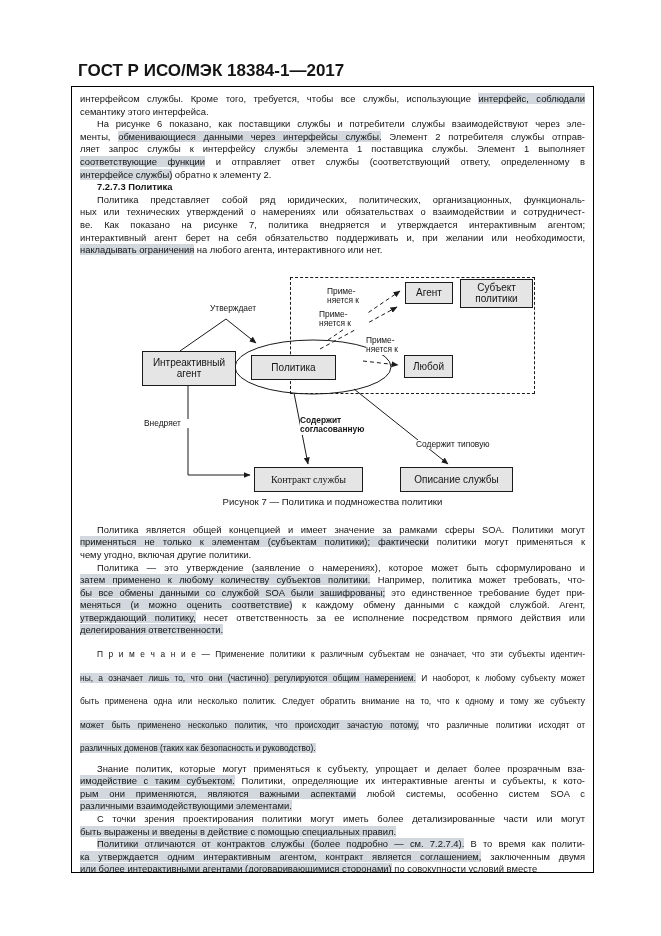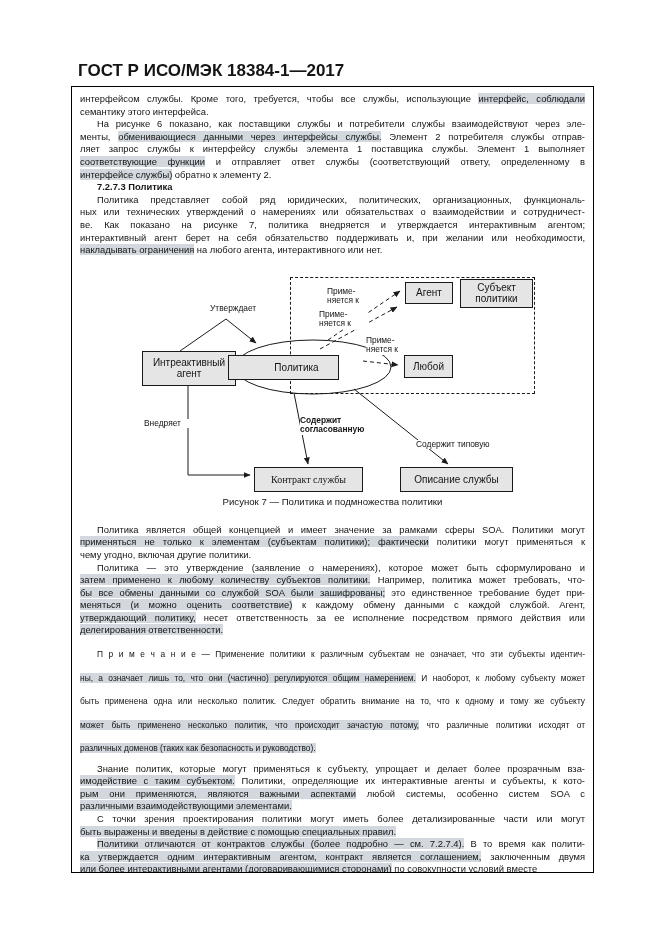--- a/index.html
+++ b/index.html
@@ -77,21 +77,21 @@
         <line x1="274" y1="113" x2="368" y2="188" stroke="#1a1a1a" marker-end="url(#arr)"></line>
         <line x1="248" y1="64" x2="320" y2="15" stroke="#1a1a1a" stroke-dasharray="4 3" marker-end="url(#arr)"></line>
         <line x1="240" y1="73" x2="317" y2="31" stroke="#1a1a1a" stroke-dasharray="4 3" marker-end="url(#arr)"></line>
         <line x1="283" y1="85" x2="318" y2="89" stroke="#1a1a1a" stroke-dasharray="4 3" marker-end="url(#arr)"></line>
       </svg>
 
       <div class="dashedrect"></div>
 
       <div class="dbox" style="left:62px;top:75px;width:92px;height:33px;">Интреактивный
 агент</div>
-      <div class="dbox" style="left:148px;top:79px;width:83px;height:23px;padding-left:26px;">Политика</div>
+      <div class="dbox" style="left:171px;top:79px;width:83px;height:23px;">Политика</div>
       <div class="dbox" style="left:325px;top:6px;width:46px;height:20px;">Агент</div>
       <div class="dbox" style="left:324px;top:79px;width:47px;height:21px;">Любой</div>
       <div class="dbox" style="left:380px;top:3px;width:71px;height:27px;">Субъект
 политики</div>
       <div class="dbox" style="left:174px;top:191px;width:107px;height:23px;font-family:Liberation Serif, serif;">Контракт службы</div>
       <div class="dbox" style="left:320px;top:191px;width:111px;height:23px;">Описание службы</div>
 
       <div class="dlabel" style="left:130px;top:28px;width:66px;">Утверждает</div>
       <div class="dlabel" style="left:247px;top:11px;width:48px;">Приме-
 няется к</div>

